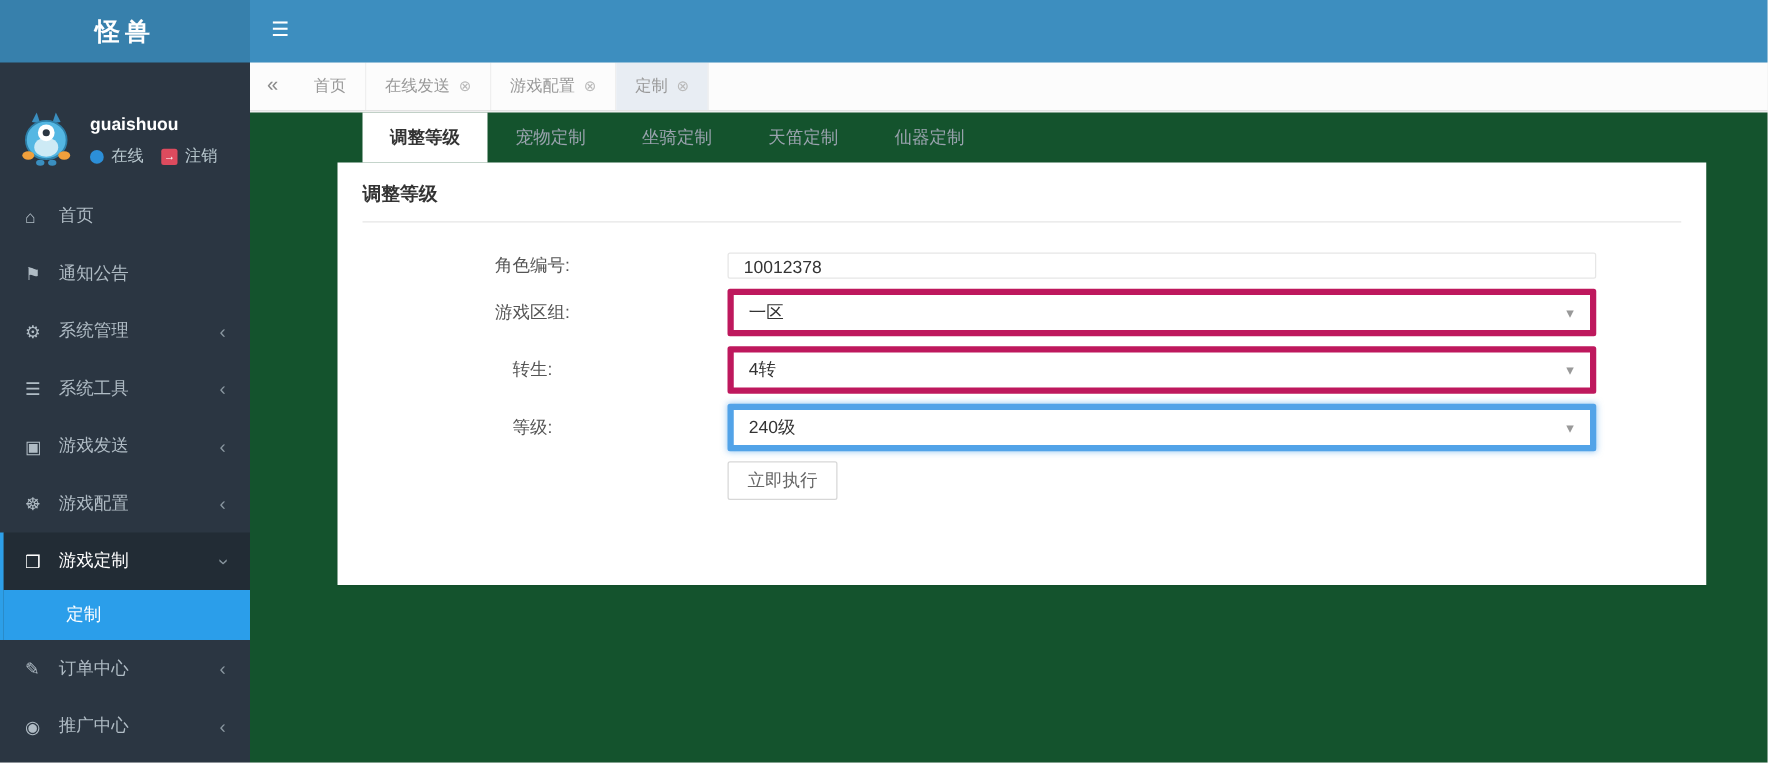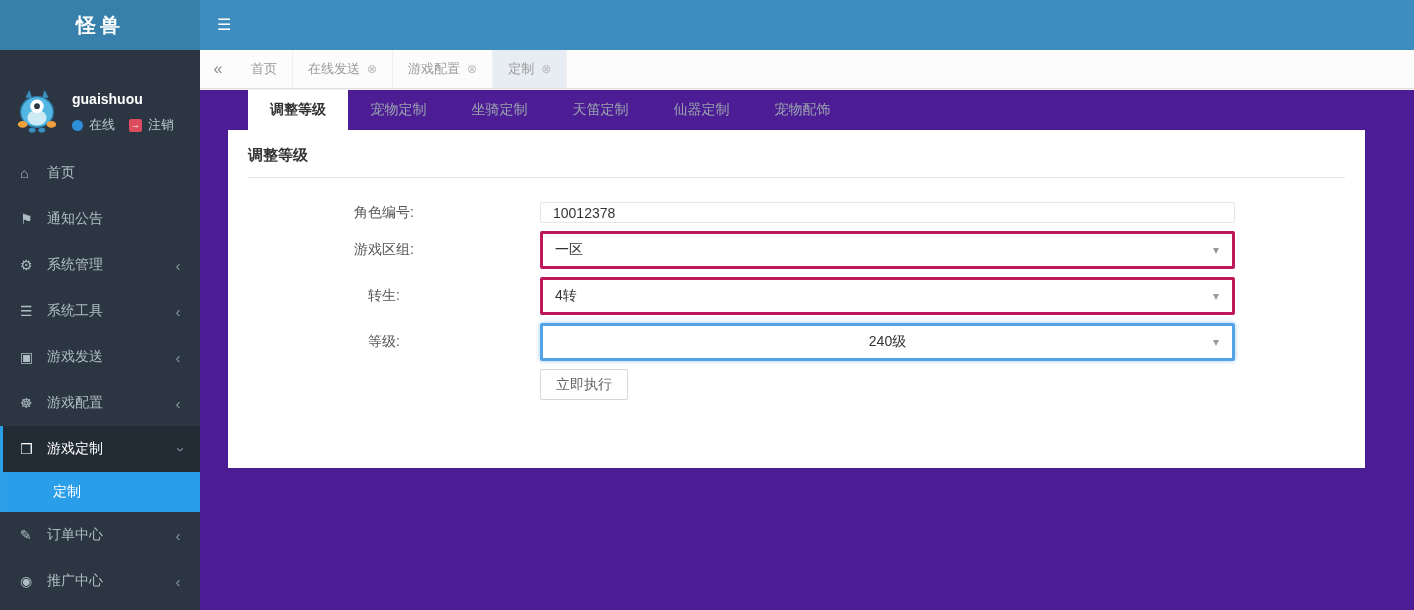--- a/index.html
+++ b/index.html
@@ -37,40 +37,40 @@
   .tabstrip { position:absolute; left:200px; top:50px; right:0; height:39px; background:#fcfcfc;
               border-bottom:1px solid #e2e2e2; display:flex; align-items:stretch; z-index:3; }
   .collapse-btn { width:36px; display:flex; align-items:center; justify-content:center;
                   color:#8a8a8a; font-size:16px; cursor:pointer; }
   .ttab { display:flex; align-items:center; padding:0 15px; font-size:13px; color:#999;
           border-right:1px solid #efefef; cursor:pointer; }
   .ttab.active { background:#e8edf3; }
   .ttab .close { color:#b9b9b9; font-size:12px; margin-left:7px; }
 
   
-  .content { position:absolute; left:200px; top:90px; right:0; bottom:0; background:#4c1d95; }
+  .content { position:absolute; left:200px; top:90px; right:0; bottom:0; background:#14532d;padding-left:42px; }
   .ptabs { display:flex; height:40px; margin-left:28px; }
   .ptab { width:101px; display:flex; align-items:center; justify-content:center;
           font-size:14px; color:#9aa3ae; cursor:pointer; }
   .ptab.active { background:#fff; color:#333; font-weight:bold; width:100px; margin-left:0; }
   .card { margin:0 49px 0 28px; background:#fff; height:338px; padding:16px 20px;
           box-shadow:0 1px 2px rgba(0,0,0,.10); }
   .panel-title { font-size:15px; font-weight:bold; color:#333; padding-bottom:12px;
                  border-bottom:1px solid #e6e6e6; }
   .form { margin-top:24px; }
   .form-row { display:flex; align-items:center; margin-bottom:8px; }
   .form-label { width:292px; text-align:center; padding-right:20px; font-size:14px; color:#555; }
   .text-input { width:695px; height:21px; border:1px solid #e6e6e6; border-radius:2px;
                 padding:0 12px; font-size:14px; color:#333; outline:none;
                 font-family:"Liberation Sans","DejaVu Sans",sans-serif; }
-  .select { position:relative; width:695px; height:38px; border:3px solid #be185d; border-radius:2px;
+  .select { position:relative; width:695px; height:38px; border:5px solid #be185d; border-radius:2px;
             background:#fff; display:flex; align-items:center; padding:0 12px; font-size:14px;
             color:#333; cursor:pointer; }
   .select .caret { position:absolute; right:13px; color:#999; font-size:12px; }
-  .select.focused { border-color:#52a3e8; box-shadow:0 0 5px rgba(82,163,232,.55);justify-content:center; }
+  .select.focused { border-color:#52a3e8; box-shadow:0 0 5px rgba(82,163,232,.55); }
   .submit-row { margin-top:8px; }
   .submit-btn { margin-left:292px; height:31px; padding:0 15px; background:#fff;
                 border:1px solid #d7d7d7; border-radius:2px; font-size:14px; color:#666; cursor:pointer;
                 font-family:"Liberation Sans","DejaVu Sans",sans-serif; }
 </style>
 </head>
 <body>
 
 <div class="sidebar">
   <div class="logo">怪兽</div>
@@ -191,23 +191,20 @@
       </div>
     <div class="ptab">
       <span>坐骑定制</span>
       </div>
     <div class="ptab">
       <span>天笛定制</span>
       </div>
     <div class="ptab">
       <span>仙器定制</span>
       </div>
-    <div class="ptab">
-      <span>宠物配饰</span>
-      </div>
   </div>
 
   <div class="card">
     <div class="panel-title">调整等级</div>
 
     <div class="form">
       <div class="form-row">
         <div class="form-label">角色编号:</div>
         <input class="text-input" type="text" value="10012378" style="">
       </div>

